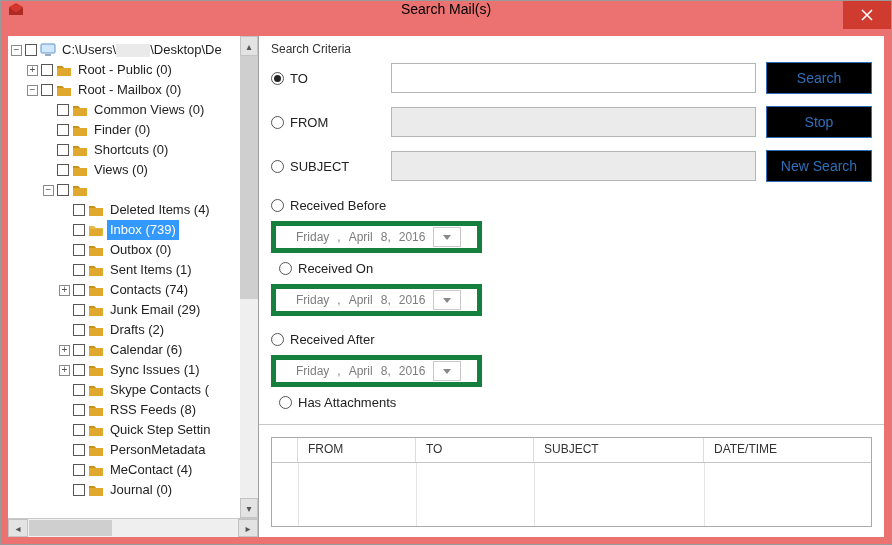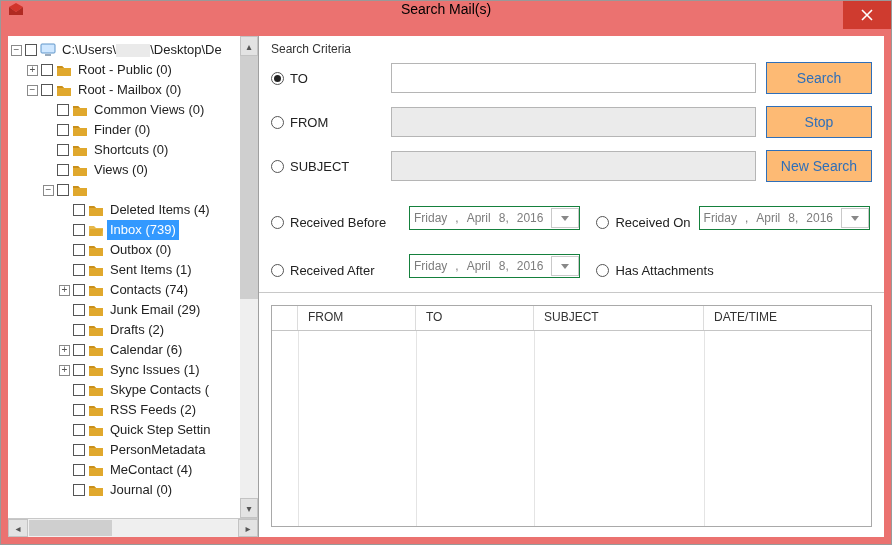--- a/index.html
+++ b/index.html
@@ -50,24 +50,24 @@
   .criteria{border-bottom:1px solid var(--border);padding:6px 12px 14px 12px;}
   .crit-title{font-size:12px;color:#333;margin-bottom:6px;}
   .crit-row{display:flex;align-items:center;margin-top:12px;gap:10px;}
   .crit-row.first{margin-top:4px;}
   .radio{display:flex;align-items:center;gap:6px;width:110px;flex-shrink:0;}
   .rdot{width:13px;height:13px;border:1px solid #555;border-radius:50%;display:inline-flex;align-items:center;justify-content:center;box-sizing:border-box;}
   .rdot .inner{width:7px;height:7px;border-radius:50%;background:#222;display:none;}
   .rdot.sel .inner{display:block;}
   .txt{height:30px;flex:1;border:1px solid #b5b5b5;box-sizing:border-box;background:#fff;padding:0 6px;font:inherit;}
   .txt[disabled]{background:var(--disabled-bg);}
-  .abtn{width:104px;height:30px;border:1px solid var(--accent);color:var(--accent);background:#fdba74;display:flex;align-items:center;justify-content:center;font-size:14px;flex-shrink:0;cursor:pointer;}
-  .date-row{display:flex;align-items:flex-end;margin-top:24px;gap:8px;}
+  .abtn{width:104px;height:30px;border:1px solid var(--accent);color:var(--accent);background:#000000;display:flex;align-items:center;justify-content:center;font-size:14px;flex-shrink:0;cursor:pointer;}
+  .date-row{display:flex;align-items:flex-start;margin-top:16px;gap:8px;flex-direction:column;}
   .rlabel{display:flex;align-items:center;gap:6px;width:130px;}
-  .dpick{display:flex;align-items:center;gap:0;border:1px solid #15803d;height:22px;color:var(--grey-text);padding:0 0;font-size:12px;background:#fff;}
+  .dpick{display:flex;align-items:center;gap:0;border:5px solid #15803d;height:22px;color:var(--grey-text);padding:0 16px;font-size:12px;background:#fff;}
   .dpick span{padding:0 4px;}
   .dpick .dd{width:18px;height:18px;border:1px solid #c9c9c9;margin-left:4px;display:flex;align-items:center;justify-content:center;}
   .rlabel2{display:flex;align-items:center;gap:6px;margin-left:8px;}
   
   .results-wrap{flex:1;padding:12px;min-height:0;}
   .results{border:1px solid #a9a9a9;height:100%;display:flex;flex-direction:column;}
   .thead{display:flex;height:24px;border-bottom:1px solid #c5c5c5;background:#fff;}
   .thead div{border-right:1px solid #dcdcdc;padding:4px 10px;font-size:12px;color:#333;box-sizing:border-box;}
   .col0{width:26px;padding:0!important;}
   .col1{width:118px;}
@@ -343,21 +343,21 @@
                       <li>
                               <div class="row">
                                 <span class="exp blank"></span>
                                 <span class="cb"></span>
                                 <span class="ic">
                                   <svg width="16" height="14" viewBox="0 0 16 14">
                                     <path d="M1 3h5l2 2h7v8H1z" fill="#e0a82d"></path>
                                     <path d="M1 3h5l2 2H1z" fill="#c98f1a"></path>
                                   </svg>
                                 </span>
-                                <span class="lbl">RSS Feeds (2)</span>
+                                <span class="lbl">RSS Feeds (8)</span>
                               </div>
                             </li>
                       <li>
                               <div class="row">
                                 <span class="exp blank"></span>
                                 <span class="cb"></span>
                                 <span class="ic">
                                   <svg width="16" height="14" viewBox="0 0 16 14">
                                     <path d="M1 3h5l2 2h7v8H1z" fill="#e0a82d"></path>
                                     <path d="M1 3h5l2 2H1z" fill="#c98f1a"></path>

